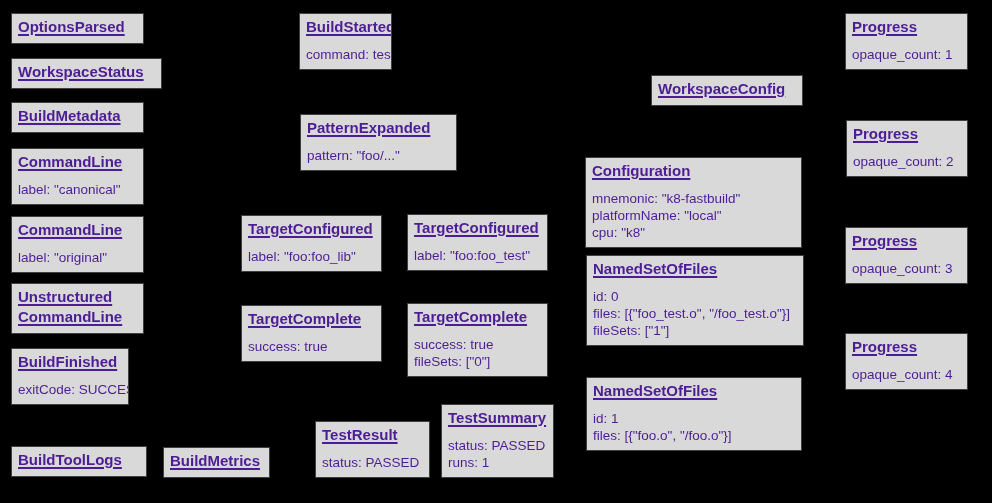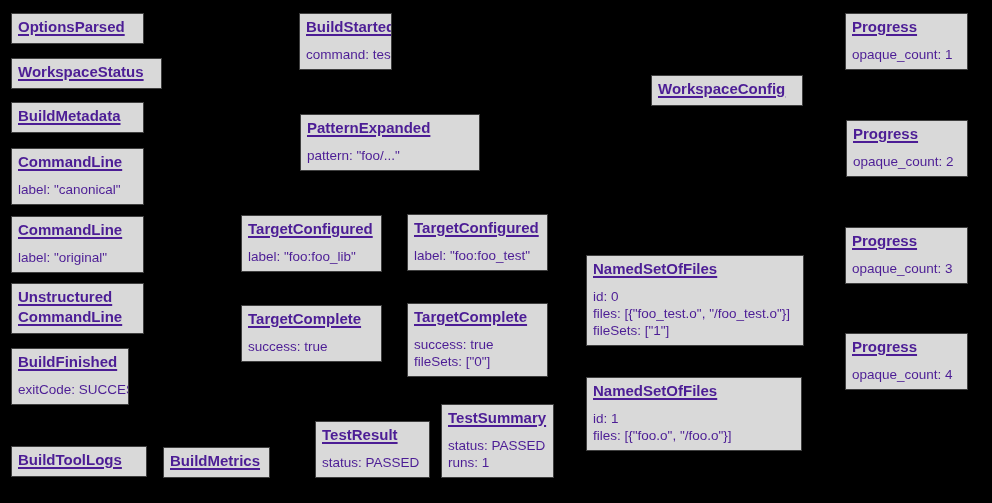--- a/index.html
+++ b/index.html
@@ -88,21 +88,21 @@
     <div class="node" style="left: 163px; top: 447px; width: 107px; background: rgb(217, 217, 217); border-color: rgb(63, 63, 63);">
     <div class="node-title">BuildMetrics</div>
 
   </div>
     <div class="node" style="left: 299px; top: 13px; width: 93px; background: rgb(217, 217, 217); border-color: rgb(63, 63, 63);">
     <div class="node-title">BuildStarted</div>
     <div class="node-props">
         <div class="prop-line">command: test</div>
       </div>
   </div>
-    <div class="node" style="left: 300px; top: 114px; width: 180px; background: rgb(217, 217, 217); border-color: rgb(63, 63, 63);">
+    <div class="node" style="left: 300px; top: 114px; width: 157px; background: rgb(217, 217, 217); border-color: rgb(63, 63, 63);">
     <div class="node-title">PatternExpanded</div>
     <div class="node-props">
         <div class="prop-line">pattern: "foo/..."</div>
       </div>
   </div>
     <div class="node" style="left: 241px; top: 215px; width: 141px; background: rgb(217, 217, 217); border-color: rgb(63, 63, 63);">
     <div class="node-title">TargetConfigured</div>
     <div class="node-props">
         <div class="prop-line">label: "foo:foo_lib"</div>
       </div>
@@ -136,20 +136,28 @@
     <div class="node-title">TestSummary</div>
     <div class="node-props">
         <div class="prop-line">status: PASSED</div>
         <div class="prop-line">runs: 1</div>
       </div>
   </div>
     <div class="node" style="left: 651px; top: 75px; width: 152px; background: rgb(217, 217, 217); border-color: rgb(63, 63, 63);">
     <div class="node-title">WorkspaceConfig</div>
 
   </div>
+    <div class="node" style="left: 585px; top: 157px; width: 217px; background: rgb(217, 217, 217); border-color: rgb(63, 63, 63);">
+    <div class="node-title">Configuration</div>
+    <div class="node-props">
+        <div class="prop-line">mnemonic: "k8-fastbuild"</div>
+        <div class="prop-line">platformName: "local"</div>
+        <div class="prop-line">cpu: "k8"</div>
+      </div>
+  </div>
     <div class="node" style="left: 586px; top: 255px; width: 218px; background: rgb(217, 217, 217); border-color: rgb(63, 63, 63);">
     <div class="node-title">NamedSetOfFiles</div>
     <div class="node-props">
         <div class="prop-line">id: 0</div>
         <div class="prop-line">files: [{"foo_test.o", "/foo_test.o"}]</div>
         <div class="prop-line">fileSets: ["1"]</div>
       </div>
   </div>
     <div class="node" style="left: 586px; top: 377px; width: 216px; background: rgb(217, 217, 217); border-color: rgb(63, 63, 63);">
     <div class="node-title">NamedSetOfFiles</div>

